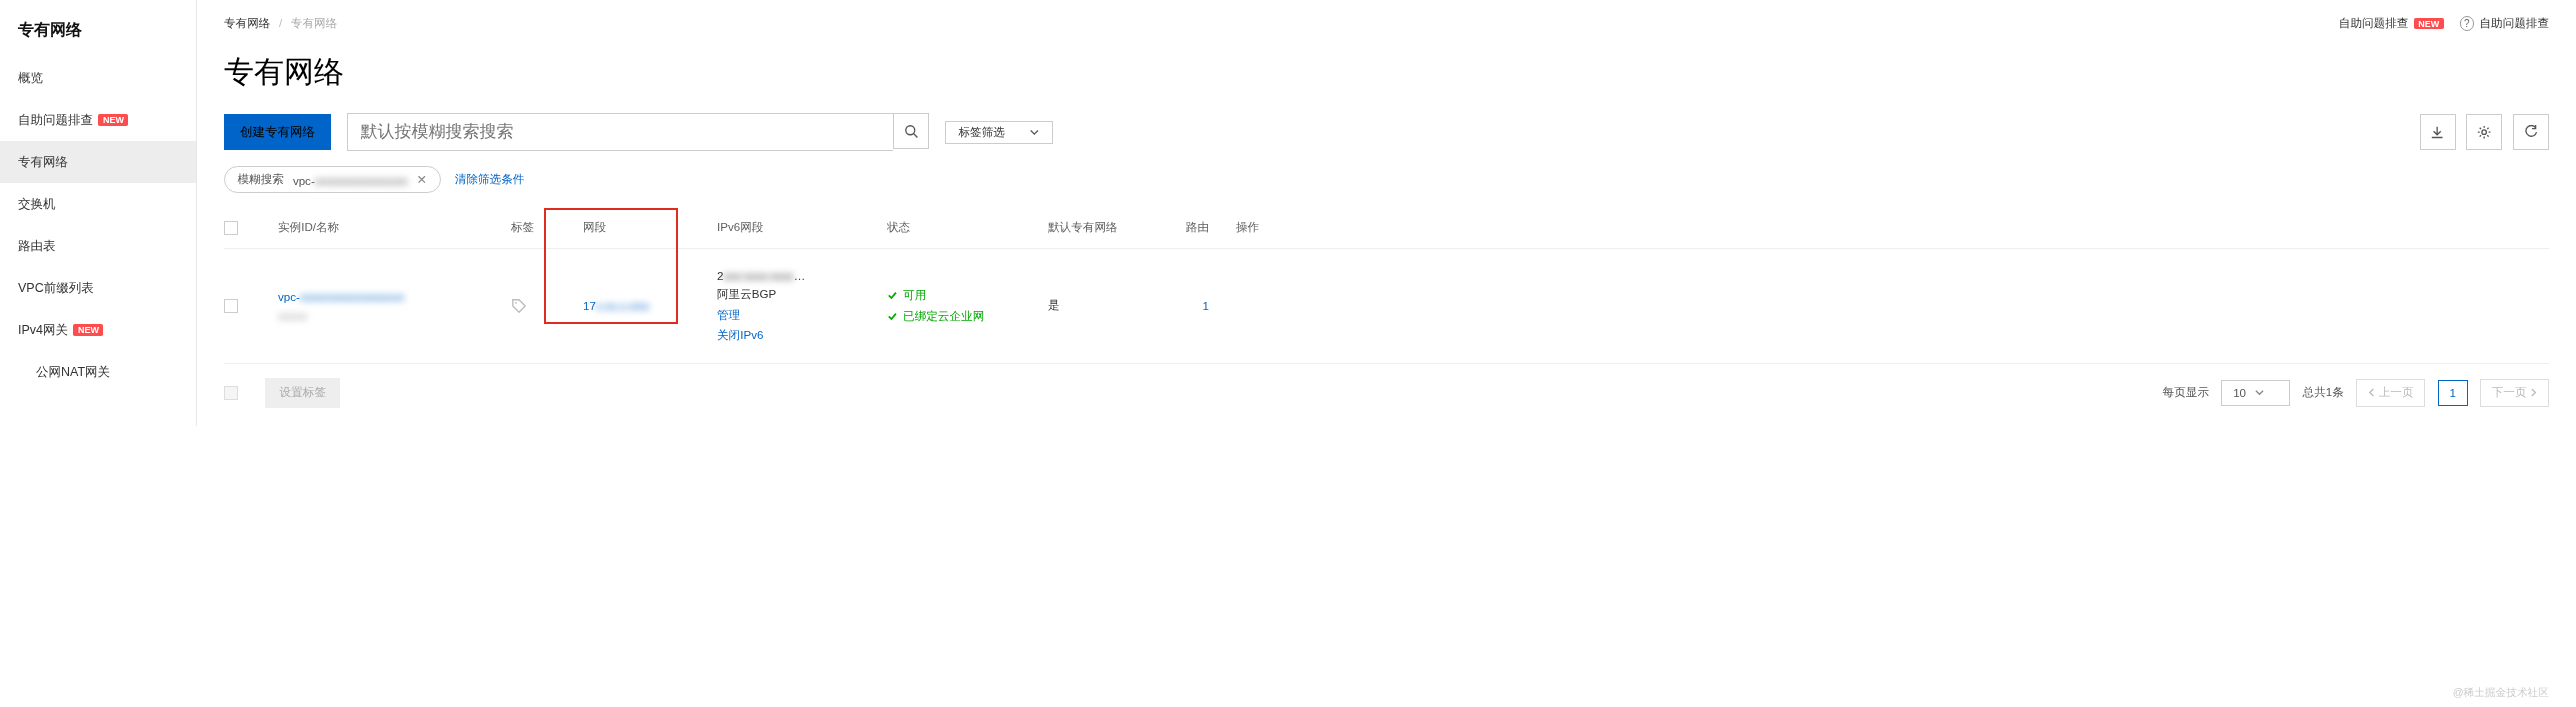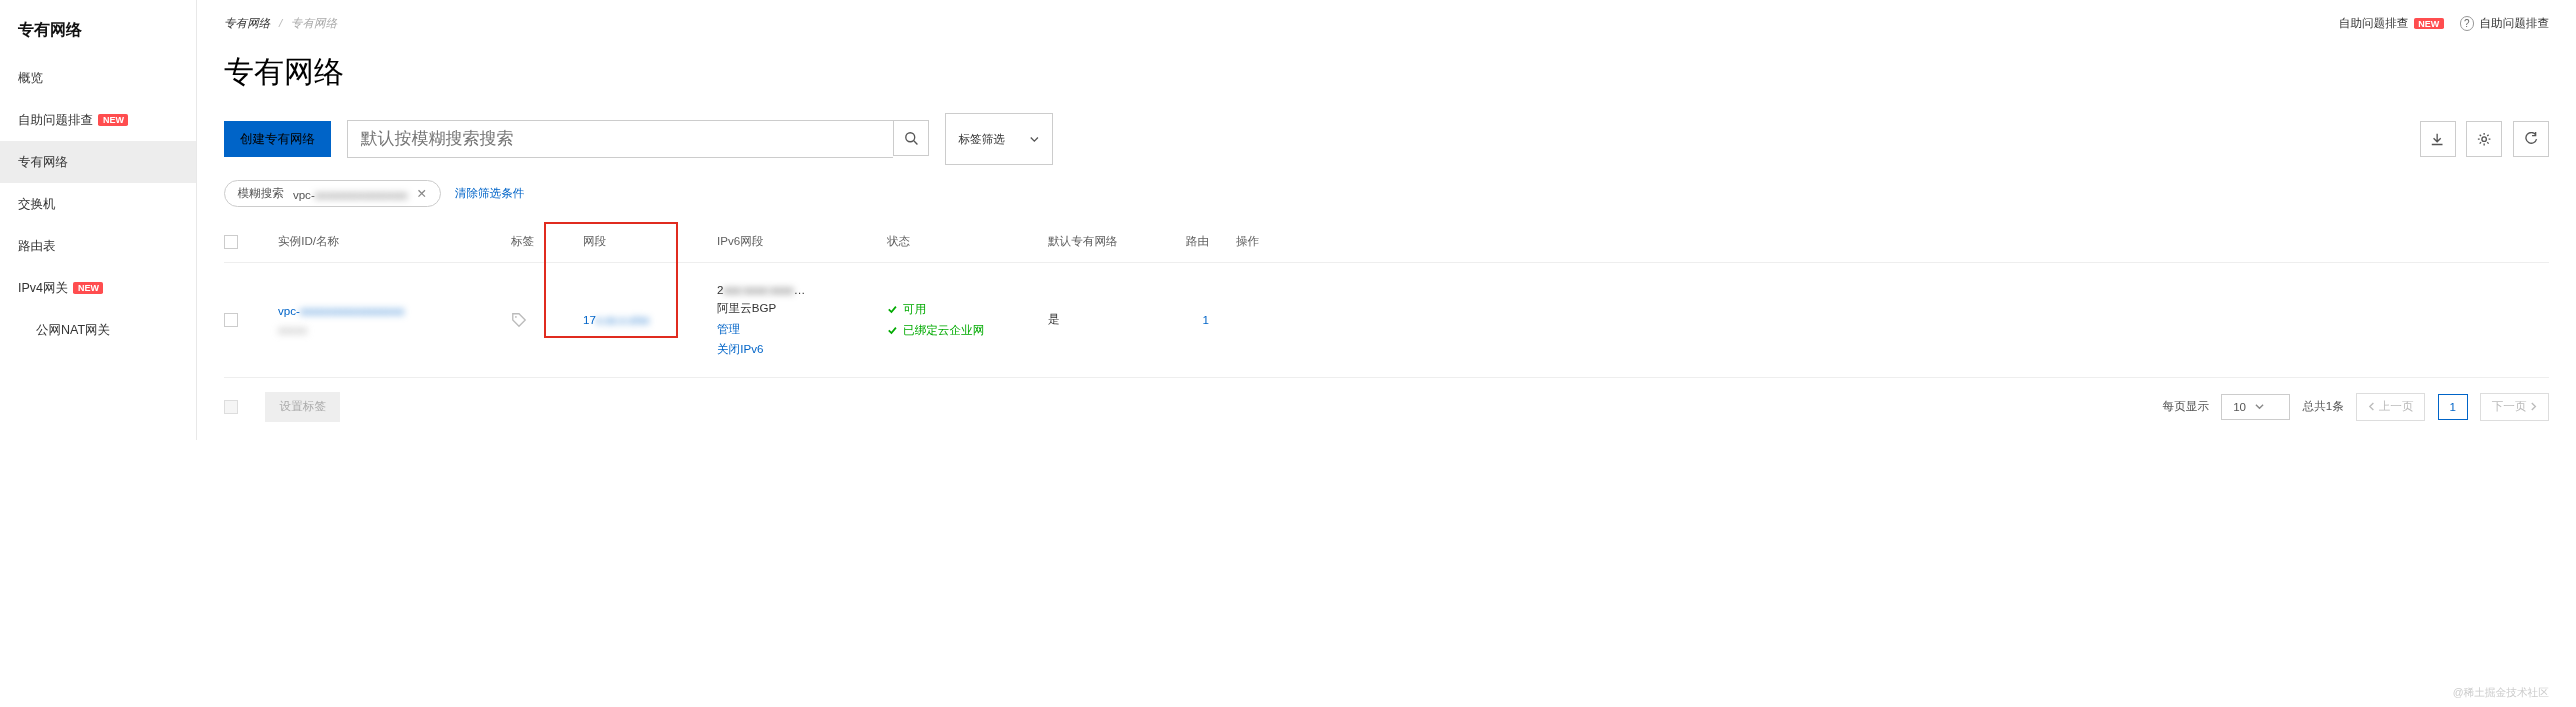--- a/index.html
+++ b/index.html
@@ -8,36 +8,36 @@
 .sidebar { width: 197px; border-right: 0.9px solid #e8e8e8; flex-shrink: 0; }
 .sidebar-title { font-size: 16px; font-weight: 600; padding: 20px 18px 16px; color: #111; }
 .sidebar-item { display: flex; align-items: center; padding: 12.5px 18px; font-size: 12.5px; color: #333; cursor: pointer; }
 .sidebar-item.active { background: #ededed; }
 .sidebar-item .badge-new { margin-left: 5.4px; background: #ff4d4f; color:#fff; font-size: 9px; padding: 0.9px 4.5px; border-radius: 1.8px; font-weight: 600; }
 .sidebar-item .chevron { margin-left: auto; color: #999; }
 .sidebar-subitem { padding: 12.5px 18px 12.5px 36px; font-size: 12.5px; color: #333; cursor: pointer; }
 
 .main { flex: 1; padding: 0; }
 .topbar { display: flex; align-items: center; padding: 16px 27px; font-size: 11.6px; }
-.breadcrumb { color: #333; font-style: italic; }
+.breadcrumb { color: #333; }
 .breadcrumb-sep { color: #bbb; margin: 0 5.4px; }
 .breadcrumb-current { color: #aaa; }
 .topbar-right { margin-left: auto; display: flex; align-items: center; gap: 16px; }
 .help-link { display: flex; align-items: center; gap: 5.4px; color: #333; cursor: pointer; }
 .badge-new2 { background: #ff4d4f; color:#fff; font-size: 9px; padding: 0.9px 4.5px; border-radius: 1.8px; font-weight: 600; }
 .qicon { display: inline-flex; width: 14.3px; height: 14.3px; border: 0.9px solid #999; border-radius: 50%; align-items: center; justify-content: center; font-size: 10px; color: #666; }
 
 .page-title { font-size: 30px; font-weight: 500; padding: 5.4px 27px 20px; color: #000; }
 
 .toolbar { display: flex; align-items: center; padding: 0 27px 14.3px; gap: 16px; }
 .btn-primary { background: #0064c8; color: #000000; border: none; padding: 0 16px; height: 36px; font-size: 12.5px; cursor: pointer; }
 .search-wrap { display: flex; flex: 0 0 582px; }
 .search-input { flex: 1; border: 0.9px solid #ccc; border-right: none; padding: 0 12.5px; height: 38px; font-size: 17px; color: #aaa; }
 .search-btn { width: 36px; height: 36px; border: 0.9px solid #ccc; background: #fff; cursor: pointer; display: flex; align-items: center; justify-content: center; }
-.tag-filter { border: 0.9px solid #ccc; height: 52px; padding: 0 12.5px; display: flex; align-items: center; gap: 24px; cursor: pointer; font-size: 11.6px; }
+.tag-filter { border: 0.9px solid #ccc; height: 23px; padding: 0 12.5px; display: flex; align-items: center; gap: 24px; cursor: pointer; font-size: 11.6px; }
 .toolbar-right { margin-left: auto; display: flex; gap: 10.7px; }
 .icon-btn { width: 36px; height: 36px; border: 0.9px solid #ccc; background: #fff; display: flex; align-items: center; justify-content: center; cursor: pointer; color: #555; }
 
 .filter-row { display: flex; align-items: center; padding: 0 27px 14.3px; gap: 14.3px; }
 .chip { border: 0.9px solid #ccc; border-radius: 18px; padding: 5.4px 12.5px; display: flex; align-items: flex-end; gap: 9px; font-size: 11.6px; color: #555; }
 .chip .close { cursor: pointer; color: #888; font-size: 12.5px; }
 .blur1 { filter: blur(3.6px); }
 .link { color: #0064c8; cursor: pointer; }
 
 .table { padding: 0 27px; }
@@ -86,20 +86,23 @@
   <div class="sidebar-item active">
       <span>专有网络</span>
     </div>
   <div class="sidebar-item">
       <span>交换机</span>
     </div>
   <div class="sidebar-item">
       <span>路由表</span>
     </div>
   <div class="sidebar-item">
+      <span>VPC前缀列表</span>
+    </div>
+  <div class="sidebar-item">
       <span>IPv4网关</span>
       <span class="badge-new">NEW</span>
     </div>
   <div class="sidebar-subitem"><span>公网NAT网关</span></div>
 </div>
 
 <div class="main">
 
   <div class="topbar">
     <div class="breadcrumb">

